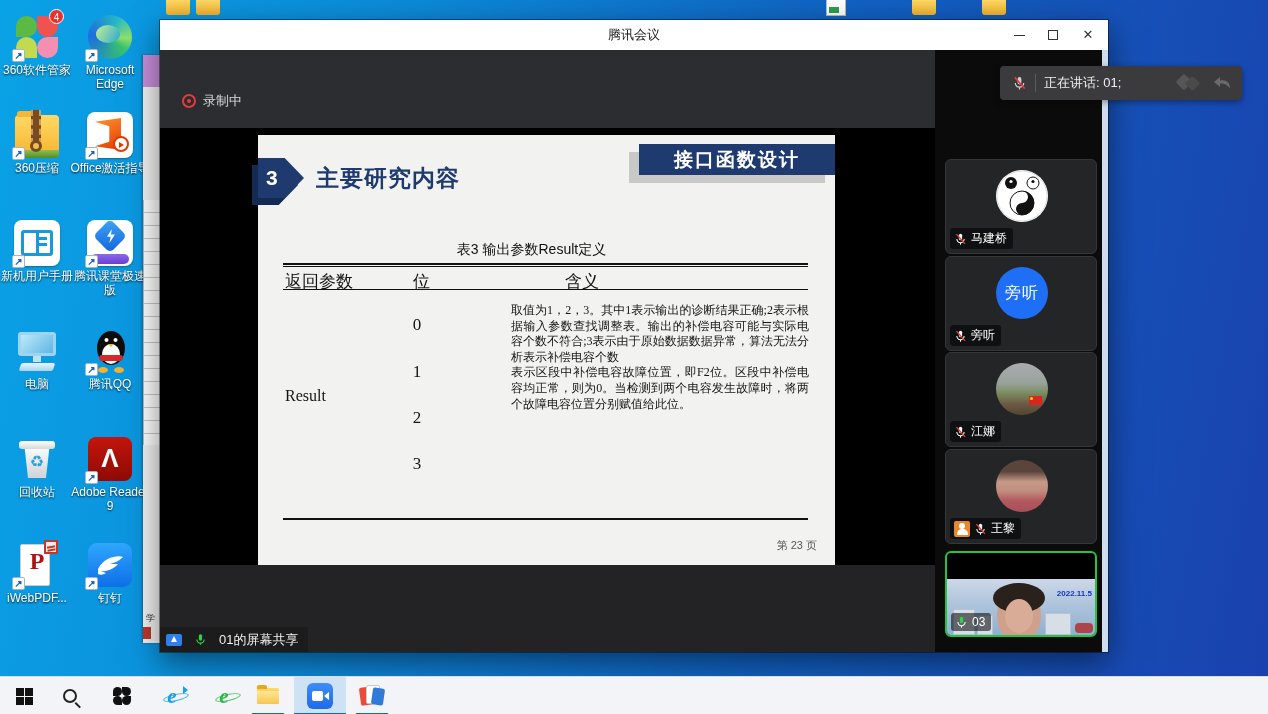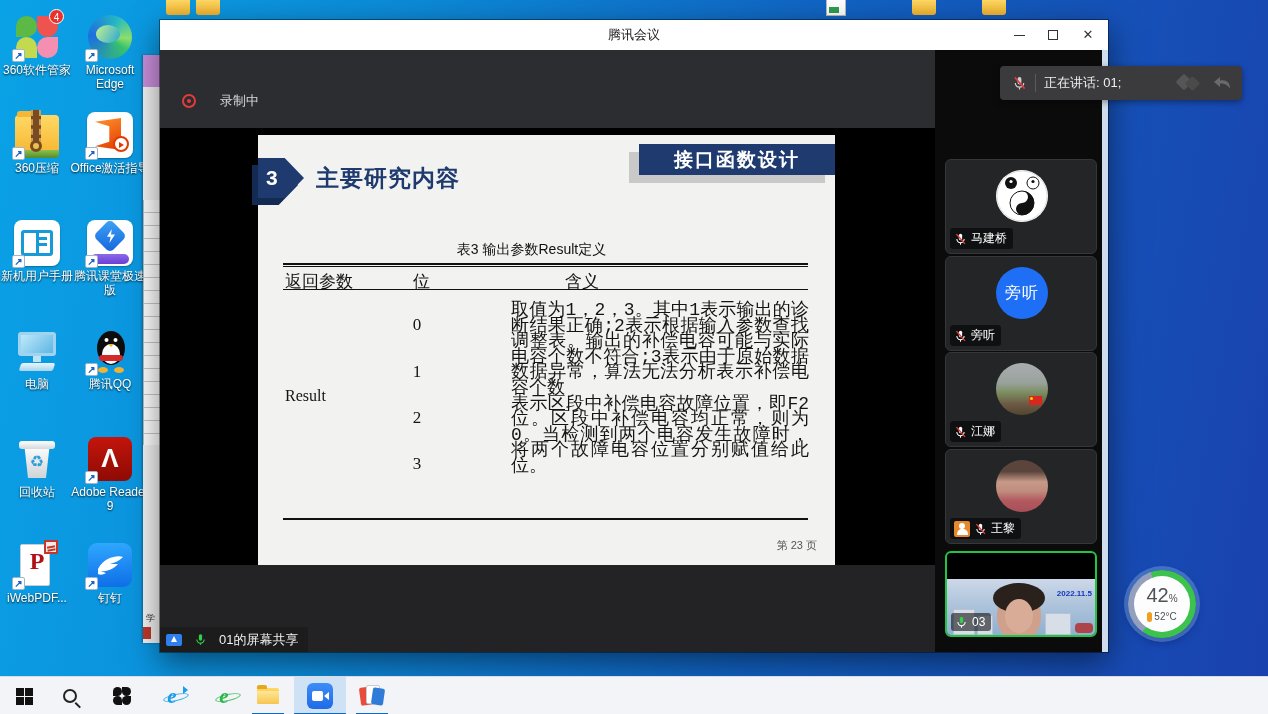--- a/index.html
+++ b/index.html
@@ -94,21 +94,21 @@
                       font-size:13px; color:#1a1a1a; }
   .wctl { position:absolute; top:0; width:32px; height:30px; }
   .wctl.min { right:72px; } .wctl.max { right:38px; } .wctl.cls { right:4px; }
   .wctl .bar { position:absolute; left:10px; top:15px; width:11px; height:1px; background:#333; }
   .wctl .box { position:absolute; left:10px; top:10px; width:10px; height:10px; border:1px solid #333; }
   .wctl .x { position:absolute; left:0; top:0; width:100%; text-align:center; line-height:30px; font-size:13px; color:#333; }
 
   .stage { position:absolute; left:0; top:30px; width:775px; height:602px; background:#2b2d31; }
   .stage .blackband { position:absolute; left:0; top:78px; width:775px; height:437px; background:#000; }
   .stage .bottomband { position:absolute; left:0; top:515px; width:775px; height:87px; background:#232325; }
-  .rec-chip { position:absolute; left:22px; top:42px; display:flex; align-items:center; gap:24px; }
+  .rec-chip { position:absolute; left:22px; top:42px; display:flex; align-items:center; gap:7px; }
   .rec-dot { width:14px; height:14px; border-radius:50%; border:2px solid #e23b3b; position:relative; }
   .rec-dot:after { content:""; position:absolute; left:3px; top:3px; width:4px; height:4px; border-radius:50%; background:#e23b3b; }
   .rec-chip span { color:#d8d8d8; font-size:13px; }
   .share-chip { position:absolute; left:0px; top:577px; height:25px; background:rgba(28,28,28,.92);
                 display:flex; align-items:center; gap:12px; padding:0 10px 0 6px; }
   .share-chip .scr { width:16px; height:12px; background:#2f80ed; border-radius:2px; position:relative; }
   .share-chip .scr:after { content:""; position:absolute; left:5px; top:2px; border-bottom:6px solid #fff;
                            border-left:3px solid transparent; border-right:3px solid transparent; }
   .share-chip span { color:#f0f0f0; font-size:13px; }
 
@@ -127,21 +127,21 @@
   .tcaption { position:absolute; left:0; right:30px; top:106px; text-align:center; font-size:14px; color:#111; }
   .tbl { position:absolute; left:25px; top:128px; width:525px; height:259px; font-family:"Liberation Serif",serif; }
   .tbl .topline { position:absolute; left:0; top:0; width:100%; height:4px; border-top:2px solid #111; border-bottom:1px solid #111; }
   .tbl .headline { position:absolute; left:0; top:26px; width:100%; height:0; border-top:1.5px solid #111; }
   .tbl .botline { position:absolute; left:0; top:255px; width:100%; height:0; border-top:2.5px solid #111; }
   .th { position:absolute; top:7px; font-size:17px; }
   .th.c1 { left:2px; } .th.c2 { left:130px; } .th.c3 { left:282px; }
   .param { position:absolute; left:2px; top:124px; font-size:16px; }
   .bit { position:absolute; left:122px; width:24px; text-align:center; font-size:17px; }
   .bit.b0 { top:52px; } .bit.b1 { top:99px; } .bit.b2 { top:145px; } .bit.b3 { top:191px; }
-  .descs { position:absolute; left:228px; top:40px; width:298px; font-size:18px; line-height:15.6px; text-align:justify;font-family:Liberation Mono, monospace; }
+  .descs { position:absolute; left:228px; top:40px; width:298px; font-size:12px; line-height:15.6px; text-align:justify; }
   .pagefoot { position:absolute; right:18px; bottom:12px; font-size:11px; color:#555; }
 
   
   .sidebar { position:absolute; left:775px; top:30px; width:167px; height:602px; background:#0b0b0c; }
   .wscroll { position:absolute; left:942px; top:30px; width:6px; height:602px; background:#cfdcee; }
   .ptile { position:absolute; left:10px; width:152px; height:95px; background:#232527; border:1px solid #35373a; border-radius:6px; }
   .avatar { position:absolute; left:50px; top:10px; width:52px; height:52px; border-radius:50%; overflow:hidden; }
   .namechip { position:absolute; left:4px; bottom:4px; display:flex; align-items:center; gap:4px;
               background:rgba(0,0,0,.55); border-radius:3px; padding:2px 6px 2px 4px; }
   .namechip span { color:#fff; font-size:12px; }
@@ -529,31 +529,20 @@
       <svg width="30" height="22" viewBox="0 0 30 22">
         <rect x="2" y="4" width="12" height="12" rx="2" transform="rotate(45 8 10)" fill="#565656"></rect>
         <rect x="11" y="6" width="11" height="11" rx="2" transform="rotate(45 16.5 11.5)" fill="#4a4a4a"></rect>
       </svg>
       <svg width="20" height="18" viewBox="0 0 20 18">
         <path d="M8 3 L2 8 L8 13 L8 9.5 C13 9.5 16 11 18 15 C18 8 14 5.5 8 6.5 Z" fill="#6a6a6a"></path>
       </svg>
     </span>
   </div>
 
-  <div id="wball">
-    <div class="inner">
-      <div class="pct">
-        <b>42</b><span class="u">%</span>
-      </div>
-      <div class="temp">
-        <span class="thermo"></span>
-        <span>52°C</span>
-      </div>
-    </div>
-  </div>
 
   <div id="taskbar">
     <div class="tbtn" style="left:2px">
       <span class="winlogo">
           <i></i>
           <i></i>
           <i></i>
           <i></i>
         </span>
     </div>

